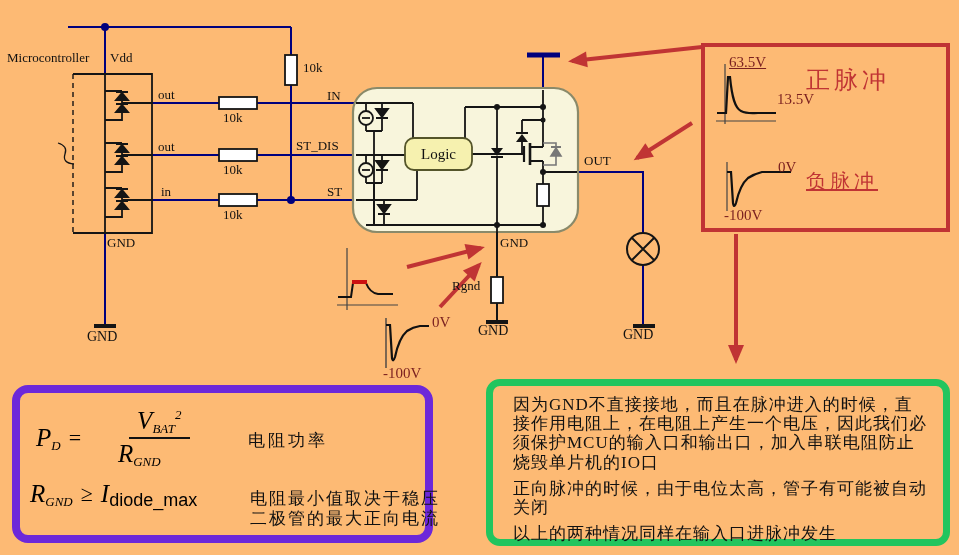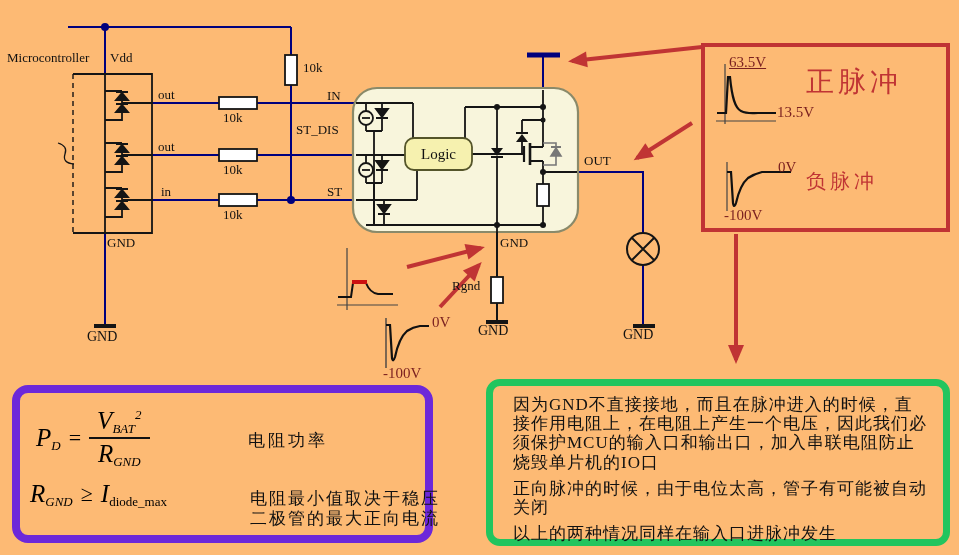--- a/index.html
+++ b/index.html
@@ -11,24 +11,24 @@
   .rd{color:#c03434;letter-spacing:4px;}
   .box{position:absolute;box-sizing:border-box;background:transparent;}
   .formula-box{left:12px;top:385px;width:421px;height:158px;border:8px solid #6d28d9;border-radius:16px;}
   .notes-box{left:486px;top:379px;width:464px;height:167px;border:7px solid #22c55e;border-radius:14px;
              padding:9px 16px 6px 20px;font-size:17px;line-height:1.13;color:#111;}
   .notes-box p{margin:0 0 7px 0;letter-spacing:1px;}
   .formula{position:absolute;display:flex;align-items:center;}
   .fvar{font-style:italic;font-size:25px;}
   .fsub{font-style:italic;font-size:13px;position:relative;top:4px;}
   .fsup{font-style:italic;font-size:13px;position:relative;top:-10px;}
-  .fsub.mono{font-family:Liberation Serif, serif;font-style:normal;font-size:13px;}
+  .fsub.mono{font-family:Liberation Sans, sans-serif;font-style:normal;font-size:18px;}
   .fop{font-size:22px;margin:0 8px;}
   .frac{display:inline-block;text-align:center;vertical-align:middle;}
-  .frac .num{display:block;border-bottom:2px solid #111;padding:0 8px 2px 8px;}
+  .frac .num{display:block;border-bottom:2px solid #111;padding:0 8px 2px 8px;margin-left:40px;}
   .frac .den{display:block;padding-top:1px;}
   .fcap{position:absolute;font-size:17px;letter-spacing:3px;color:#111;line-height:1.18;}
   .fcap.wrap{width:202px;white-space:normal;letter-spacing:2px;}
 </style>
 </head>
 <body>
 
 <div id="stage">
 
 <svg width="959" height="555" viewBox="0 0 959 555">
@@ -214,35 +214,35 @@
 <div class="lbl" style="left:107px;top:236px;font-size:13px;">GND</div>
 <div class="lbl" style="left:87px;top:330px;font-size:14px;">GND</div>
 
 <div class="lbl" style="left:223px;top:111px;font-size:13px;">10k</div>
 <div class="lbl" style="left:223px;top:163px;font-size:13px;">10k</div>
 <div class="lbl" style="left:223px;top:208px;font-size:13px;">10k</div>
 <div class="lbl" style="left:303px;top:61px;font-size:13px;">10k</div>
 <div class="lbl" style="left:452px;top:279px;font-size:13px;">Rgnd</div>
 
 <div class="lbl" style="left:327px;top:89px;font-size:13px;">IN</div>
-<div class="lbl" style="left:296px;top:123px;font-size:13px;">ST_DIS</div>
+<div class="lbl" style="left:296px;top:139px;font-size:13px;">ST_DIS</div>
 <div class="lbl" style="left:327px;top:185px;font-size:13px;">ST</div>
 <div class="lbl" style="left:584px;top:154px;font-size:13px;">OUT</div>
 <div class="lbl" style="left:500px;top:236px;font-size:13px;">GND</div>
 <div class="lbl" style="left:405px;top:138px;width:67px;height:32px;font-size:15px;display:flex;align-items:center;justify-content:center;">Logic</div>
 
 <div class="lbl" style="left:478px;top:324px;font-size:14px;">GND</div>
 <div class="lbl" style="left:623px;top:328px;font-size:14px;">GND</div>
 
 <div class="lbl dk" style="left:729px;top:55px;font-size:15px;text-decoration:underline;">63.5V</div>
-<div class="lbl dk" style="left:777px;top:105px;font-size:15px;text-align:right;">13.5V</div>
-<div class="lbl rd" style="left:806px;top:68px;font-size:28px;">正脉冲</div>
+<div class="lbl dk" style="left:777px;top:92px;font-size:15px;text-align:right;">13.5V</div>
+<div class="lbl rd" style="left:806px;top:68px;font-size:24px;">正脉冲</div>
 <div class="lbl dk" style="left:778px;top:160px;font-size:15px;">0V</div>
 <div class="lbl dk" style="left:724px;top:208px;font-size:15px;">-100V</div>
-<div class="lbl rd" style="left:806px;top:171px;font-size:20px;">负脉冲</div>
+<div class="lbl rd" style="left:806px;top:171px;font-size:20px;text-decoration:underline;">负脉冲</div>
 
 <div class="lbl dk" style="left:432px;top:315px;font-size:15px;">0V</div>
 <div class="lbl dk" style="left:383px;top:366px;font-size:15px;">-100V</div>
 
 <div class="box formula-box">
   <div class="formula" style="left:16px;top:14px;">
     <span><span class="fvar">P</span><span class="fsub">D</span></span>
     <span class="fop">=</span>
     <span class="frac">
       <span class="num"><span class="fvar">V</span><span class="fsub">BAT</span><span class="fsup">2</span></span>

